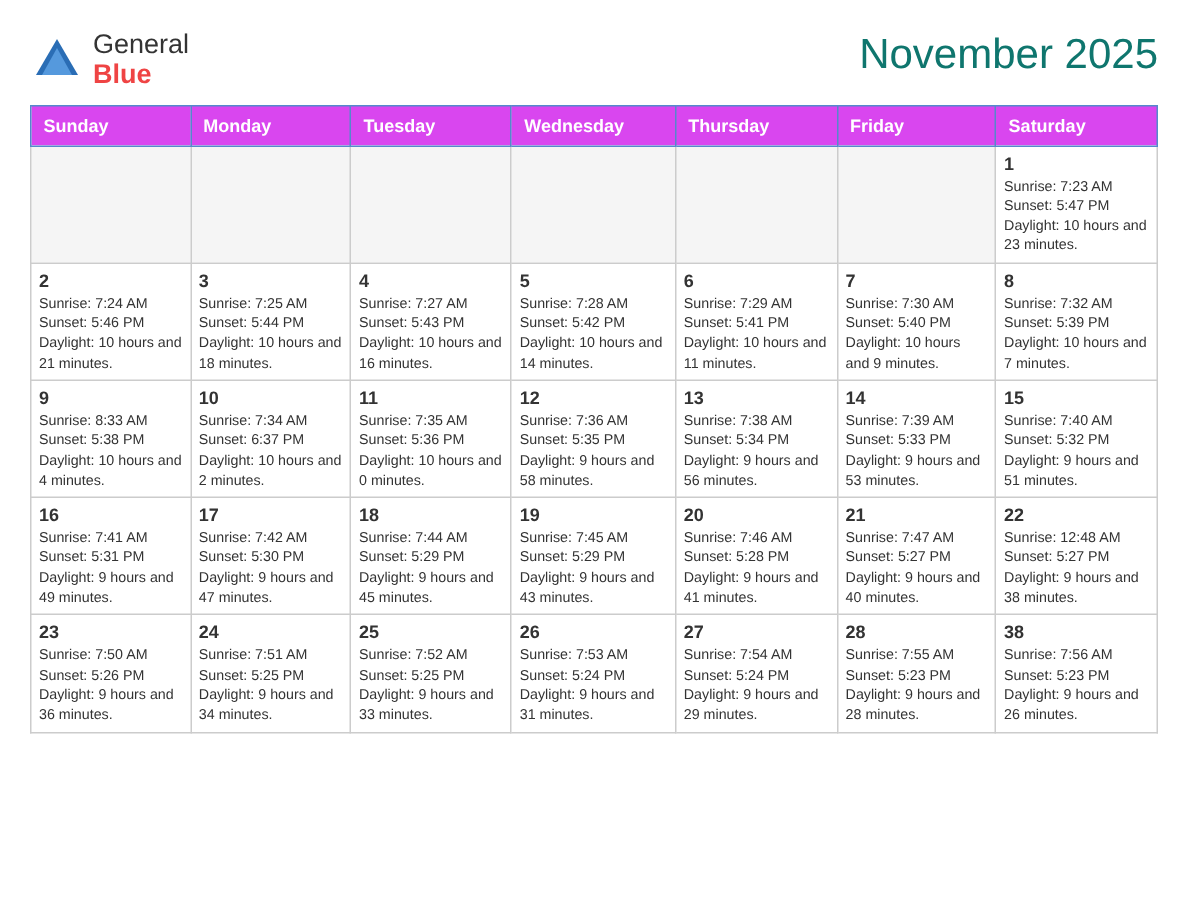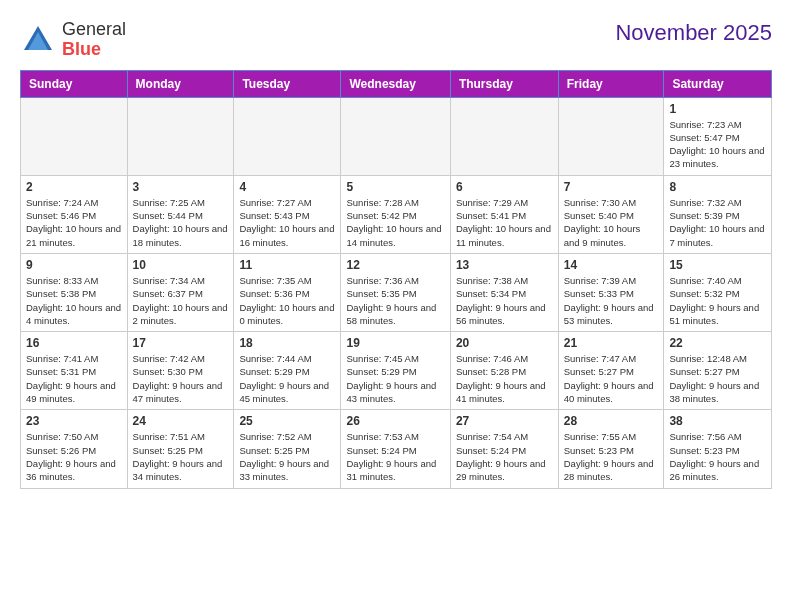--- a/index.html
+++ b/index.html
@@ -28,35 +28,35 @@
     .logo-text .general { color: #333; font-weight: normal; }
     .logo-text .blue { color: #ef4444; font-weight: bold; }
     .logo-icon {
       width: 36px;
       height: 36px;
     }
     .title-area {
       text-align: right;
     }
     .month-title {
-      font-size: 22px;
-      color: #4c1d95;
+      font-size: 28px;
+      color: #0f766e;
       font-weight: normal;
     }
     .location {
       font-size: 14px;
       color: #555;
     }
     .calendar {
       width: 100%;
       border-collapse: collapse;
       border: 1px solid #ccc;
     }
     .calendar th {
-      background-color: #a21caf;
+      background-color: #d946ef;
       color: #fff;
       font-size: 12px;
       font-weight: bold;
       padding: 6px 8px;
       text-align: left;
       border: 1px solid #5588cc;
     }
     .calendar td {
       border: 1px solid #ccc;
       vertical-align: top;

